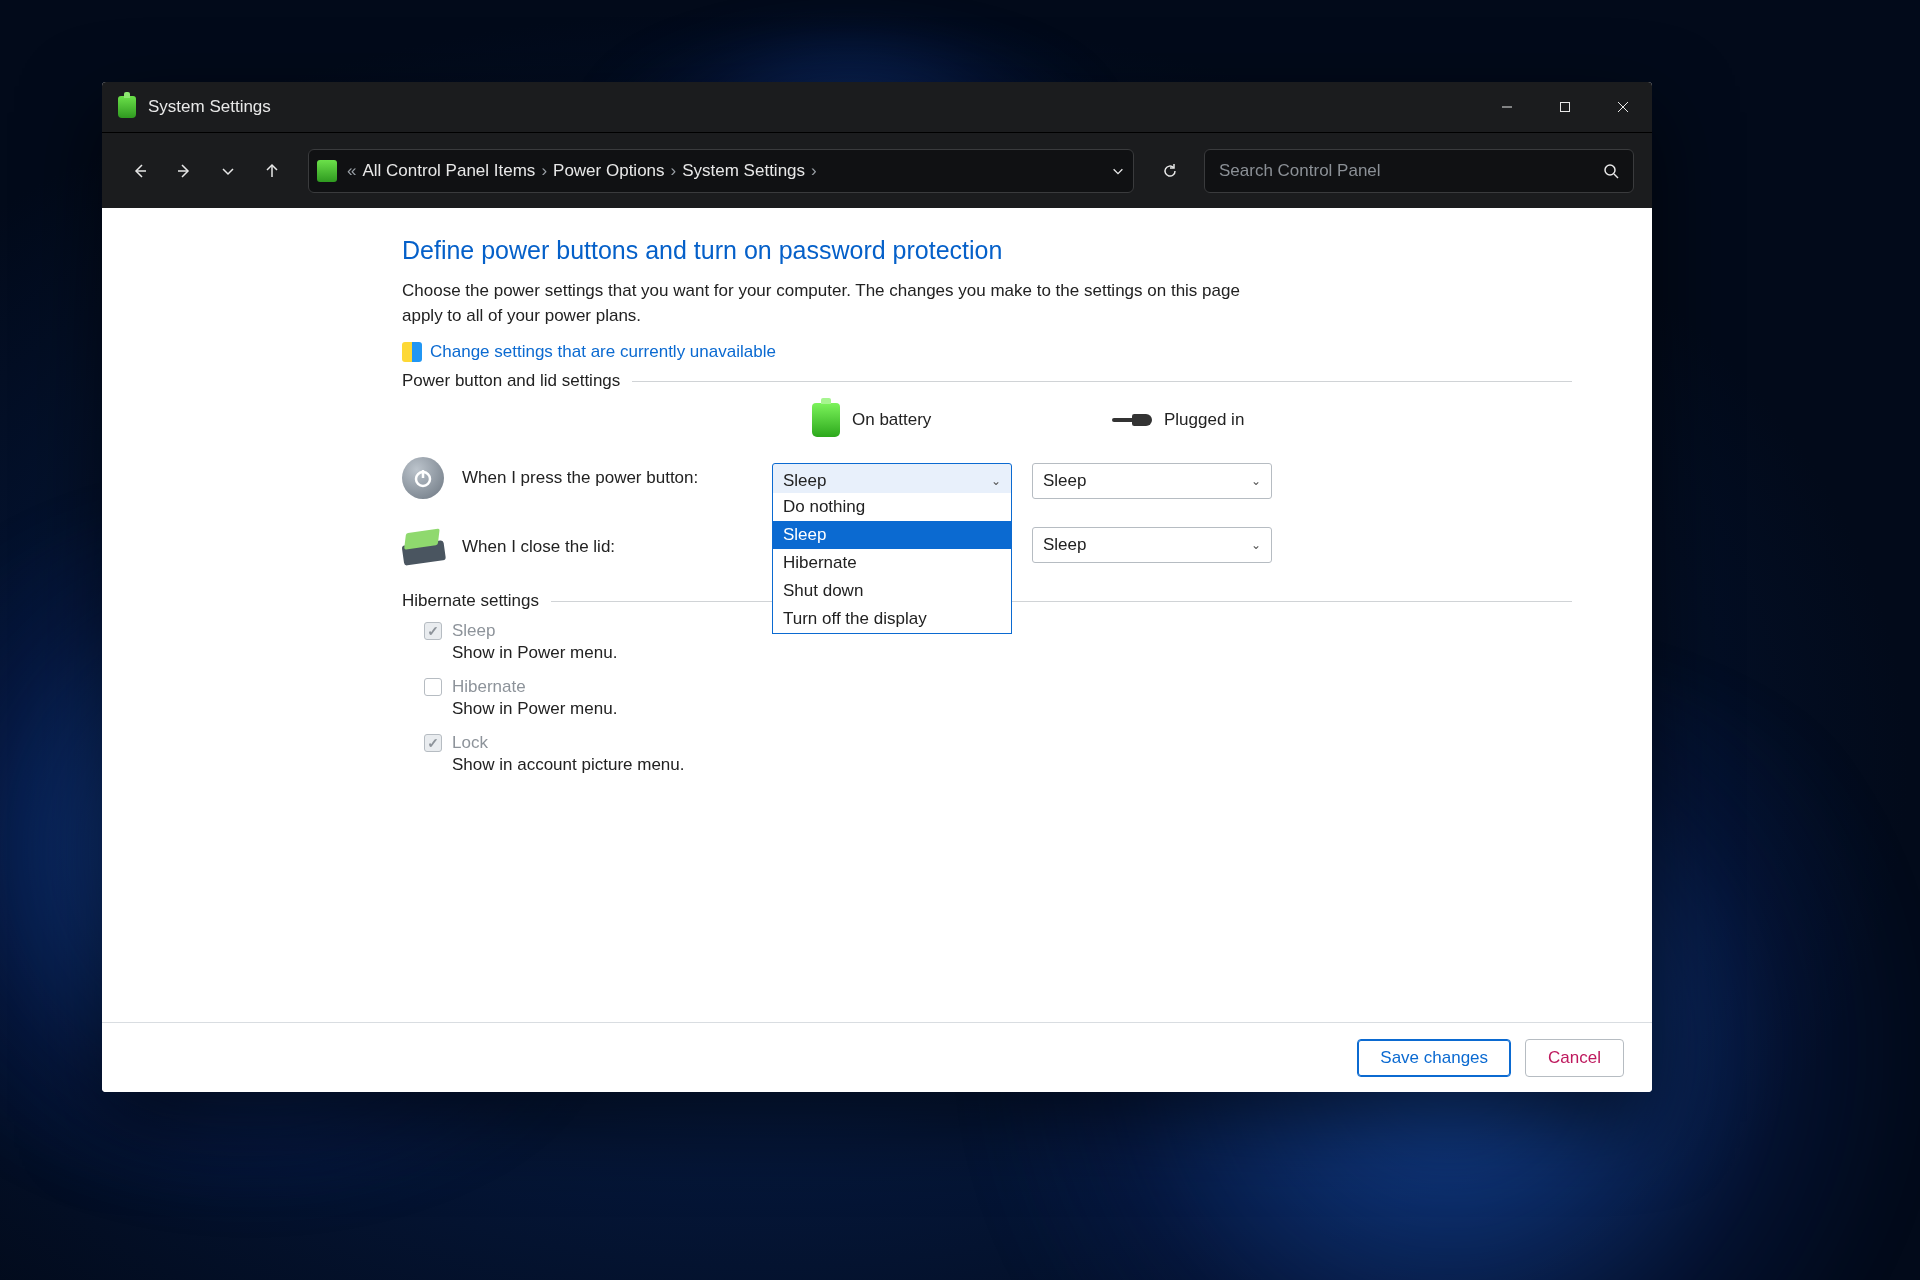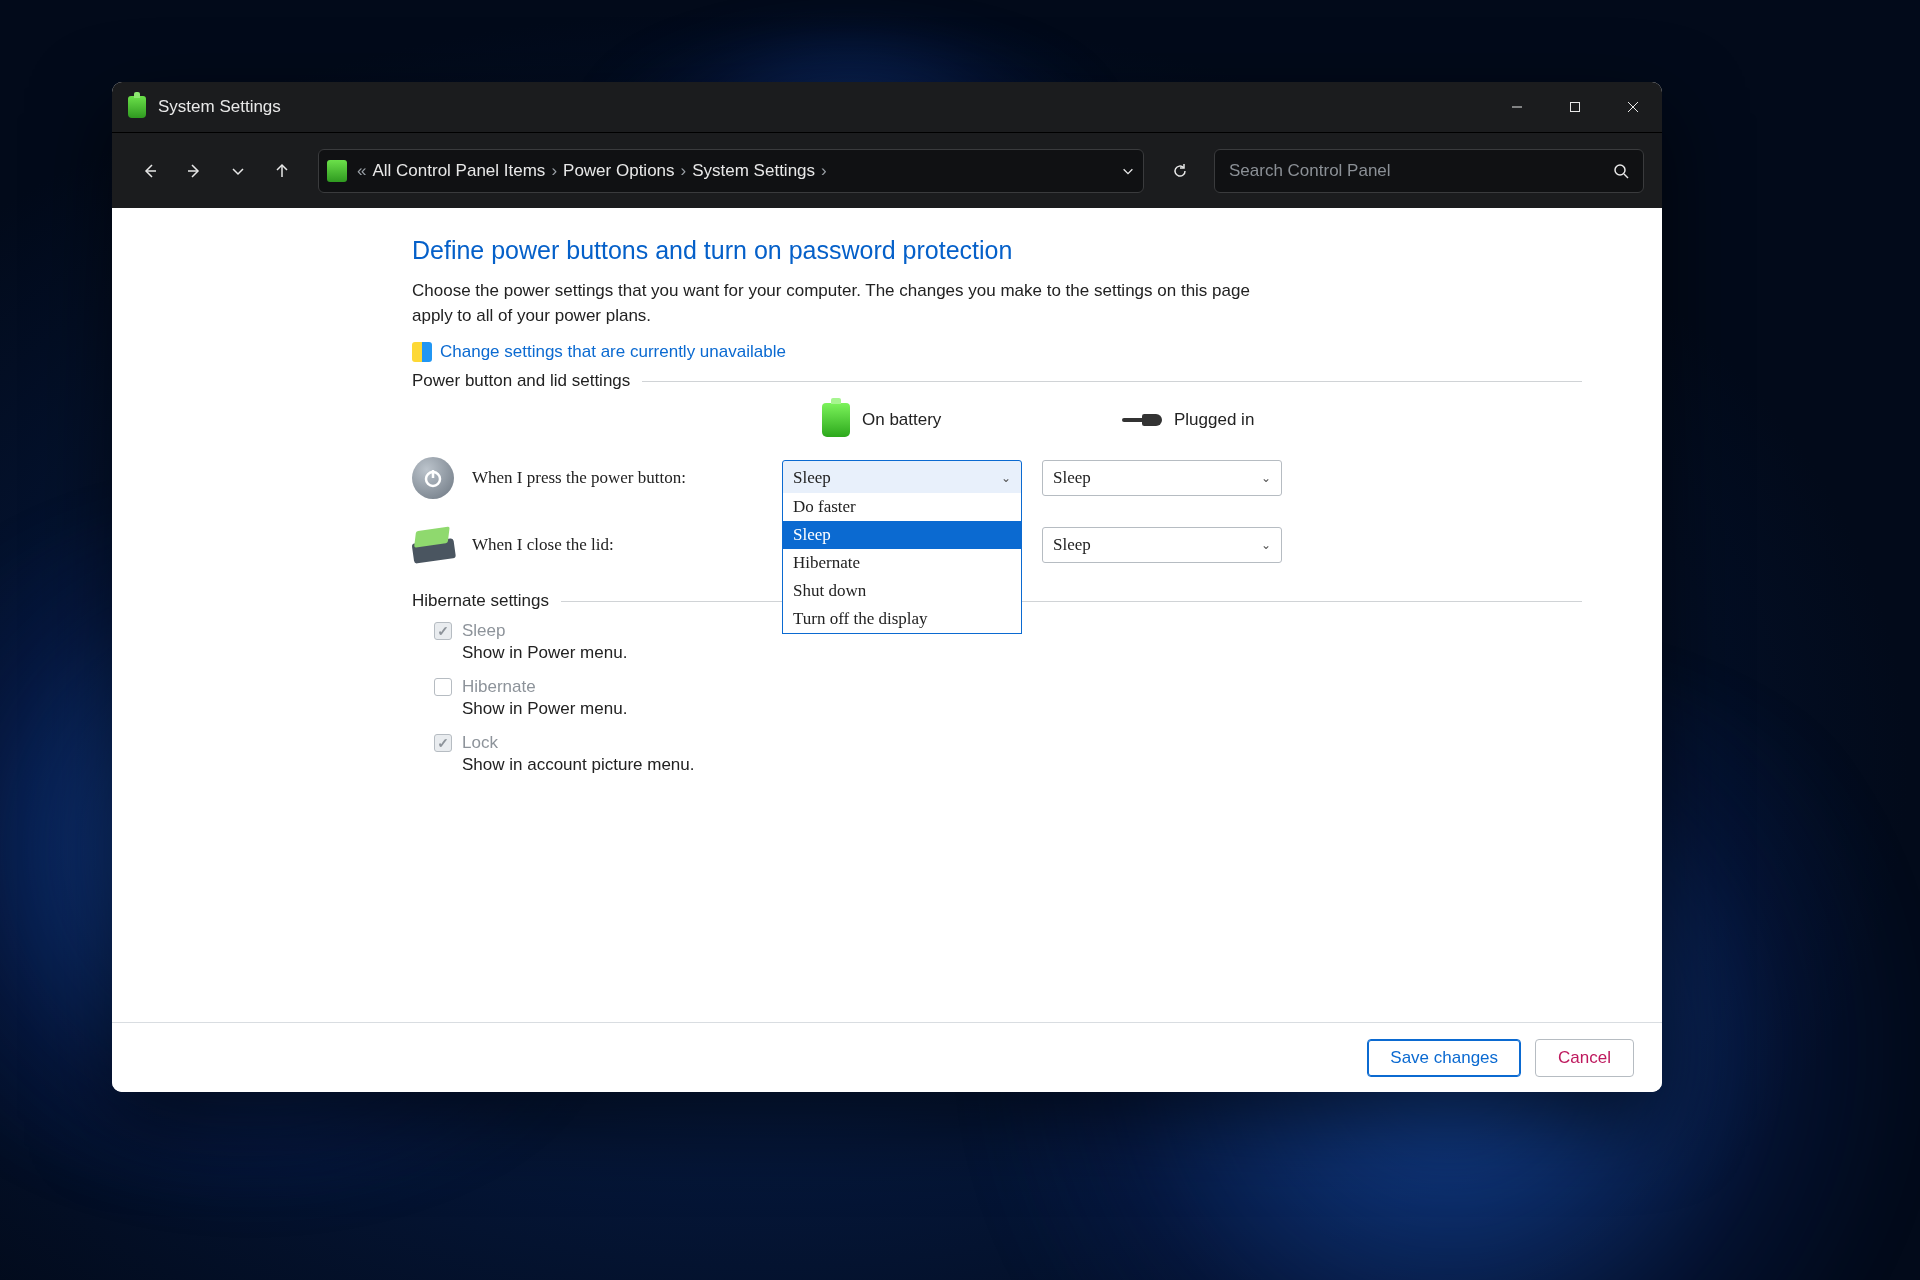--- a/index.html
+++ b/index.html
@@ -14,24 +14,24 @@
   position:absolute; border-radius:50%;
   background: radial-gradient(circle, rgba(30,100,220,0.6) 0%, rgba(10,40,120,0.2) 50%, transparent 70%);
   filter: blur(20px);
 }
 .bloom.b1{ width:900px; height:700px; left:-200px; top:500px; }
 .bloom.b2{ width:1100px; height:800px; left:900px; top:650px; }
 .bloom.b3{ width:700px; height:400px; left:500px; top:30px; }
 
 .window {
   position:absolute;
-  left:112px; top:82px;
+  left:102px; top:82px;
   width:1550px; height:1010px;
   background:#fff;
-  border-radius:10px;
+  border-radius:4px;
   overflow:hidden;
   box-shadow: 0 30px 80px rgba(0,0,0,0.6);
 }
 .titlebar {
   height:50px; background:#1b1c1e;
   display:flex; align-items:center; color:#e8e8e8;
   padding-left:16px;
 }
 .titlebar .title-icon{
   width:18px; height:22px; margin-right:12px;
@@ -107,21 +107,21 @@
 
 .col-headers{ display:flex; margin:12px 0 20px 0; align-items:center;gap:40px; }
 .col-headers .spacer{ width:370px; }
 .col-headers .col{ width:260px; display:flex; align-items:center; gap:12px; font-size:17px; color:#222;}
 .battery-icon{ width:28px; height:34px; background:linear-gradient(#7cf35b,#2ca81c); border-radius:4px 4px 5px 5px; position:relative;}
 .battery-icon::before{content:"";position:absolute;left:9px;right:9px;top:-5px;height:6px;background:#a6f58f;border-radius:2px 2px 0 0;}
 .plug-icon{ width:40px; height:18px; position:relative; }
 .plug-icon::before{content:"";position:absolute;right:0;top:3px;width:20px;height:12px;background:#333;border-radius:3px 8px 8px 3px;}
 .plug-icon::after{content:"";position:absolute;left:0;top:7px;width:22px;height:4px;background:#333;border-radius:2px;}
 
-.row{ display:flex; align-items:center; margin-bottom:28px; position:relative;font-family:Liberation Serif, serif;}
+.row{ display:flex; align-items:flex-end; margin-bottom:28px; position:relative;}
 .row .rlabel{ width:370px; display:flex; align-items:center; gap:18px; font-size:17px; color:#222;}
 .pwr-icon{ width:42px; height:42px; border-radius:50%; background:radial-gradient(circle at 35% 30%, #bcc4cc, #6b7580); display:flex; align-items:center; justify-content:center;}
 .pwr-icon svg{ width:20px; height:20px; stroke:#fff; stroke-width:2.5; fill:none;}
 .lid-icon{ width:42px; height:32px; position:relative; transform:rotate(-8deg);}
 .lid-icon::before{content:"";position:absolute;left:0;top:12px;width:42px;height:20px;background:#4a5560;border-radius:3px;}
 .lid-icon::after{content:"";position:absolute;left:4px;top:0;width:34px;height:16px;background:#8fd96e;border-radius:2px;transform:skewX(-15deg);}
 
 .select{
   width:240px; height:36px; border:1px solid #b6bcc2; border-radius:3px;
   display:flex; align-items:center; padding:0 10px; font-size:17px; color:#222;
@@ -284,21 +284,21 @@
       </div>
       <div class="select active">
         <span>Sleep</span>
           <span class="schev">⌄</span>
       </div>
       <div class="select">
         <span>Sleep</span>
           <span class="schev">⌄</span>
       </div>
       <div class="dropdown" id="dropdown">
-          <div class="opt">Do faster</div>
+          <div class="opt">Do nothing</div>
           <div class="opt sel">Sleep</div>
           <div class="opt">Hibernate</div>
           <div class="opt">Shut down</div>
           <div class="opt">Turn off the display</div>
         </div>
     </div>
 
     <div class="row">
       <div class="rlabel">
         <div class="lid-icon"></div>

